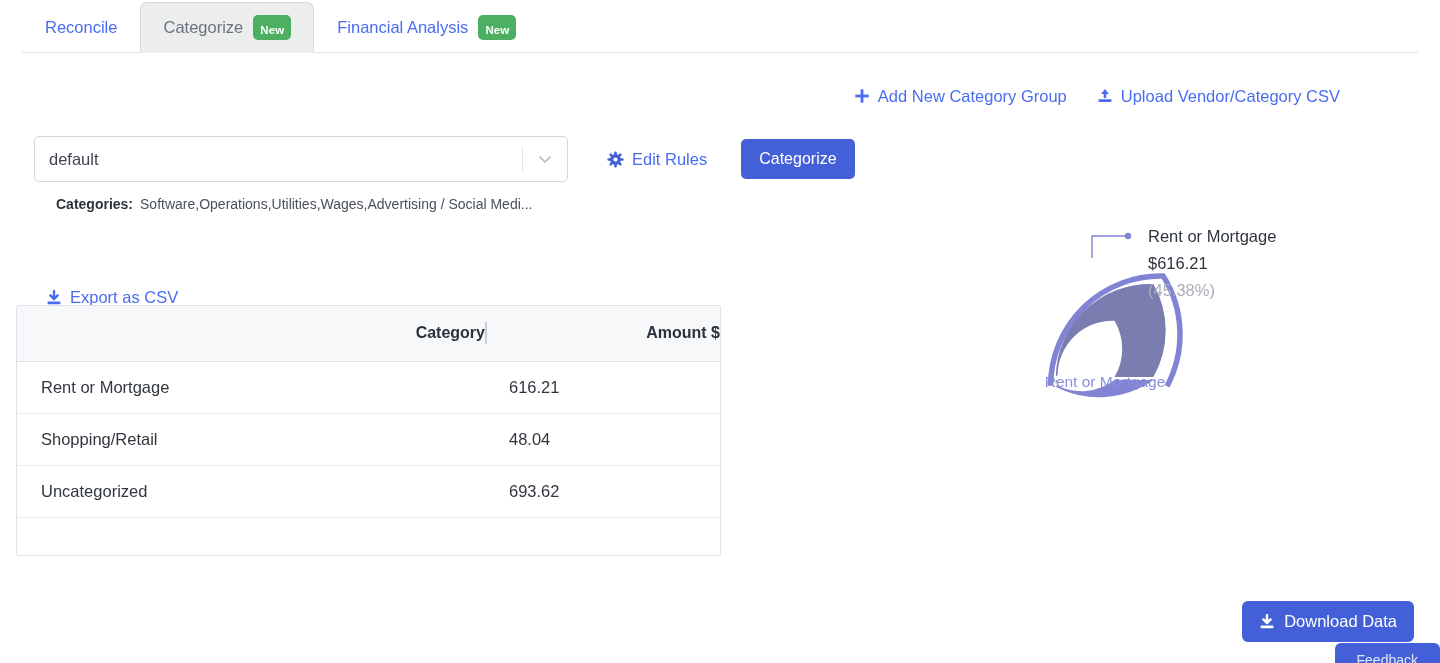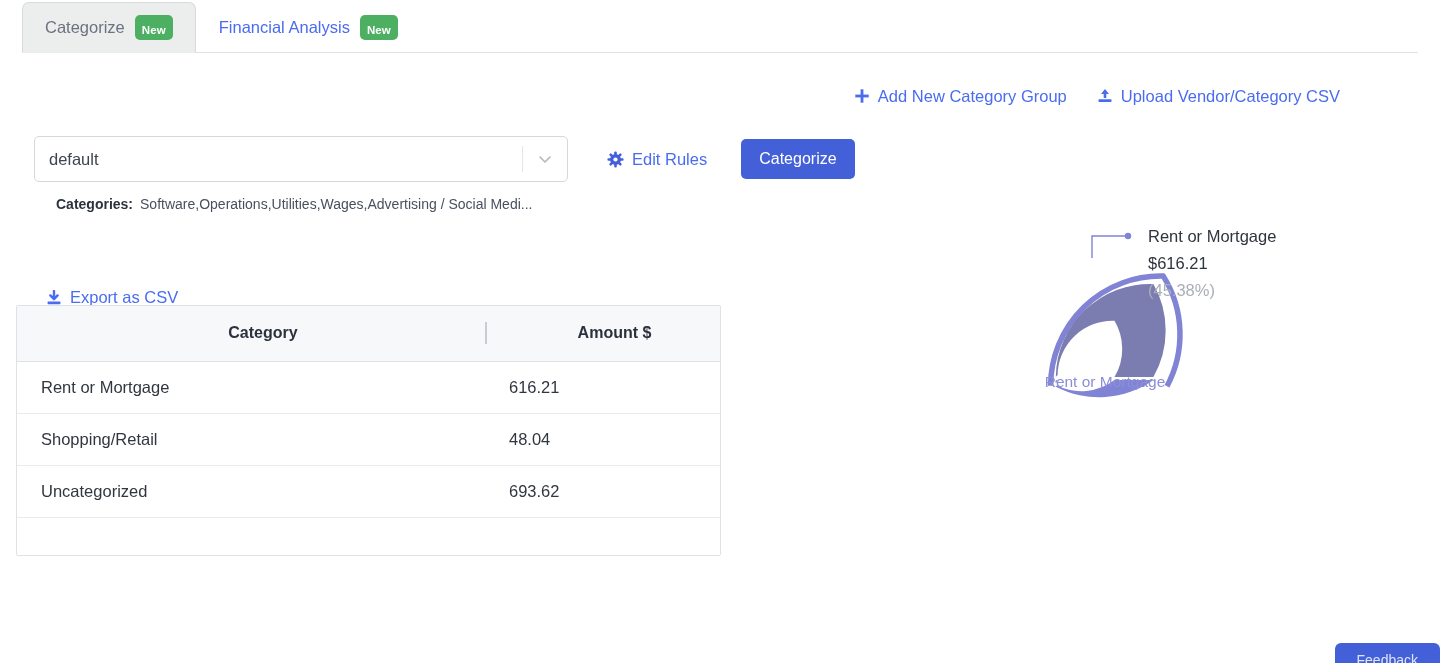--- a/index.html
+++ b/index.html
@@ -181,21 +181,21 @@
     width: 705px;
     border: 1px solid #dfe1e6;
     background: #fff;
     border-radius: 2px;
     overflow: hidden;
   }
   table.grid { border-collapse: collapse; width: 100%; table-layout: fixed; }
   table.grid thead th {
     background: #f7f8f9;
     height: 55px;
-    text-align: center;
+    text-align: right;
     font-size: 16px;
     font-weight: bold;
     color: #2c323d;
     padding: 0 0 0 24px;
     border-bottom: 1px solid #dfe1e6;
     position: relative;
   }
   table.grid thead th + th { padding-left: 24px; }
   .col-handle {
     position: absolute;
@@ -270,20 +270,23 @@
     white-space: nowrap;
     overflow: hidden;
   }
 </style>
 </head>
 <body>
 
 <div class="app">
 
   <div class="tabbar">
+    <div class="tab">
+      <span class="lbl">Reconcile</span>
+    </div>
     <div class="tab active">
       <span class="lbl">Categorize</span>
       <span class="badge-new">New</span>
     </div>
     <div class="tab">
       <span class="lbl">Financial Analysis</span>
       <span class="badge-new">New</span>
     </div>
   </div>
 
@@ -425,14 +428,23 @@
       <text class="cb-name" x="248" y="42">Rent or Mortgage</text>
       <text class="cb-amt" x="248" y="69">$616.21</text>
       <text class="cb-pct" x="248" y="96">(45.38%)</text>
     </svg>
   </div>
 
   <button class="feedback-btn">
     <span>Feedback</span>
   </button>
 
+  <button class="download-btn">
+    <span class="icn">
+      <svg width="16" height="16" viewBox="0 0 16 16">
+        <path d="M8 1 L8 8.4 M4.4 5.4 L8 9.2 L11.6 5.4" fill="none" stroke="#ffffff" stroke-width="2.4" stroke-linecap="round" stroke-linejoin="round"></path>
+        <rect x="1.6" y="11.6" width="12.8" height="2.6" rx="0.6" fill="#ffffff"></rect>
+      </svg>
+    </span>
+    <span>Download Data</span>
+  </button>
 
 </div>
 
 </body></html>

